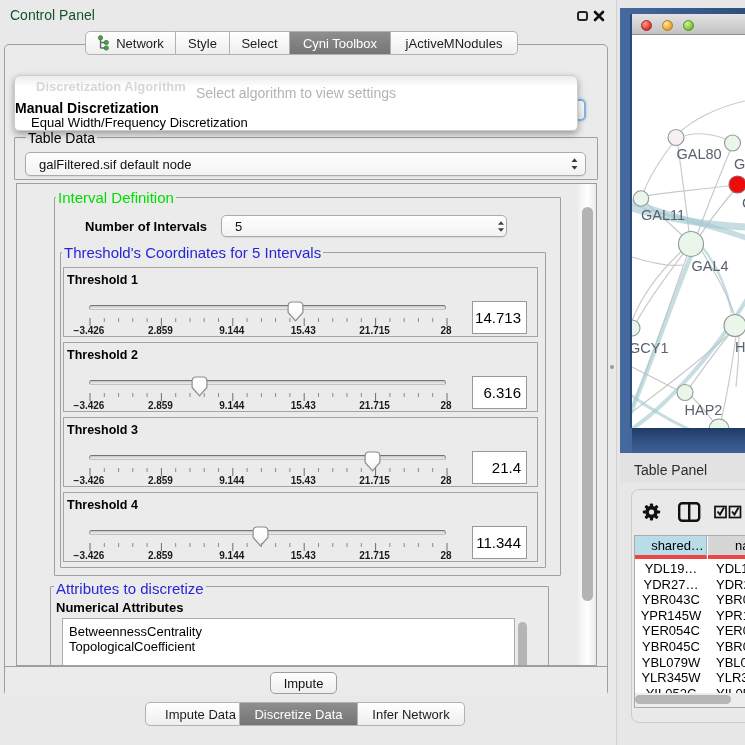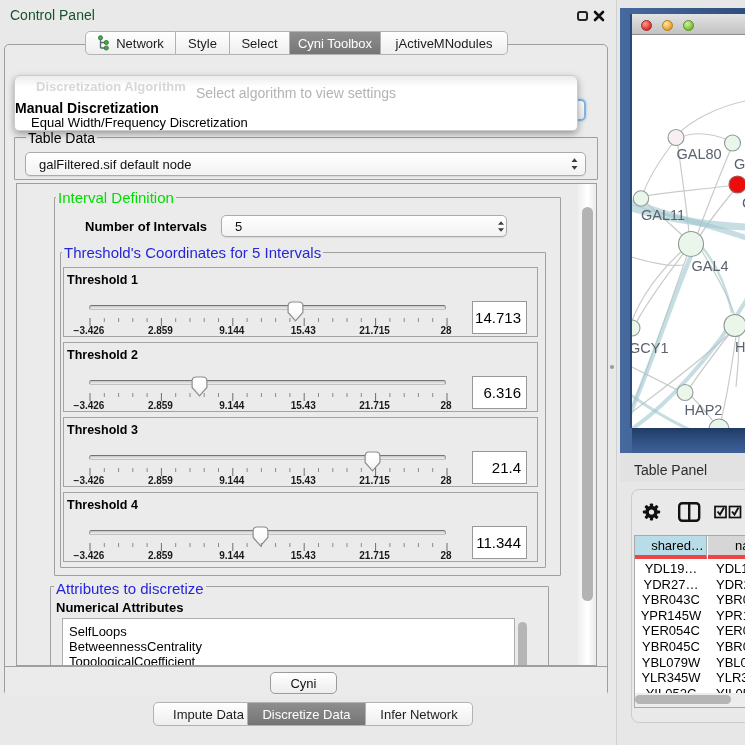--- a/index.html
+++ b/index.html
@@ -127,21 +127,21 @@
           <path d="M3.5 3 L3.5 13 M3.5 7.5 L8.5 7.5 M3.5 13 L8.5 13"></path>
             </g>
         <g fill="#4da34d" stroke="#2f7d2f" stroke-width="0.9">
           <circle cx="3.5" cy="2.8" r="2.1"></circle>
               <circle cx="9.3" cy="7.5" r="2.1"></circle>
               <circle cx="9.3" cy="13" r="2.1"></circle>
             </g>
         </svg>Network</div>
       <div class="tab" style="width:54px;">Style</div>
       <div class="tab" style="width:60px;">Select</div>
-      <div class="tab sel" style="width:91px;">Cyni Toolbox</div>
+      <div class="tab sel" style="width:101px;">Cyni Toolbox</div>
       <div class="tab last" style="width:127px;">jActiveMNodules</div>
     </div>
 
     <div style="position:absolute; left:566px; top:99px; width:20px; height:22px;
        background:linear-gradient(#fdfdfd,#ededed); border:2px solid #84b3df; border-radius:5px;
        box-shadow:0 0 3px #9cc3e8; z-index:2;"></div>
 
     <div id="popup">
       <div class="itg">Discretization Algorithm</div>
       <div class="it0">Select algorithm to view settings</div>
@@ -357,34 +357,33 @@
           <span style="left:310.6px;">21.715</span>
             <span style="left:382px;">28</span>
         </div>
         <div class="vbox">11.344</div>
       </div>
 
       <div class="group" style="left:33px; top:402px; width:499px; height:90px;"></div>
       <div class="gtitle" style="left:37px; top:396px; color:#2626d8; background:#ebebeb;">Attributes to discretize</div>
       <div class="gtitle" style="left:37px; top:416px; color:#000; font-weight:bold; font-size:13px;">Numerical Attributes</div>
       <div id="numlist">
-        <div>SelfLoops</div>
         <div>BetweennessCentrality</div>
         <div>TopologicalCoefficient</div>
       </div>
       <div id="listsb"></div>
 
       <div class="vsb-track" style="left:561px; top:0; width:19px; height:483px;"></div>
       <div class="vsb-thumb" style="left:565px; top:23px; width:11px; height:394px;"></div>
     </div>
 
     <div id="applystrip"></div>
-    <div id="applybtn">Cyni</div>
-
-    <div class="tabstrip" style="left:153px; top:702px; z-index:10;border-radius:9px;">
+    <div id="applybtn">Impute</div>
+
+    <div class="tabstrip" style="left:145px; top:702px; z-index:10;border-radius:9px;">
       <div class="tab first" style="width:95px; padding-left:16px;">Impute Data</div>
       <div class="tab sel" style="width:118px;">Discretize Data</div>
       <div class="tab last" style="width:107px;">Infer Network</div>
     </div>
   </div>
 
   <div style="position:absolute; left:610px; top:365px; width:4px; height:4px; border-radius:50%; background:#9a9a9a;"></div>
 
   <div id="net">
     <div id="net-title">

